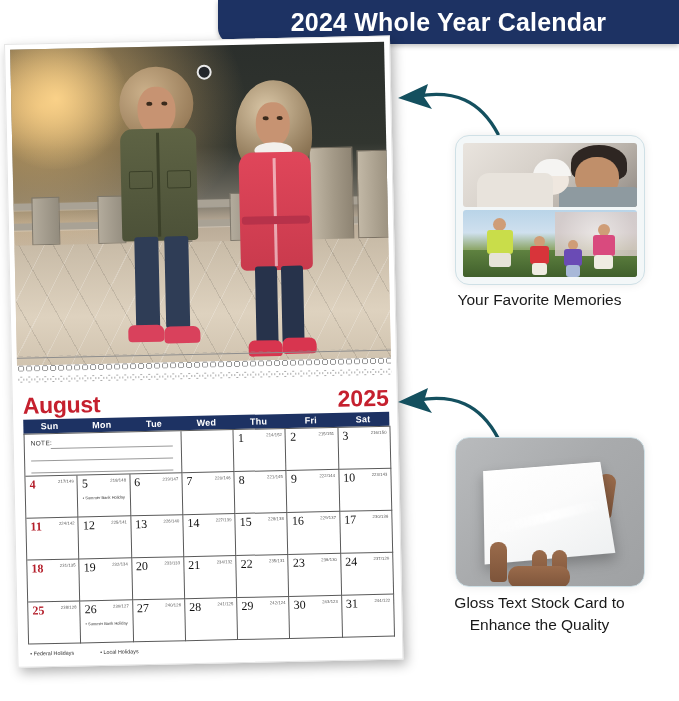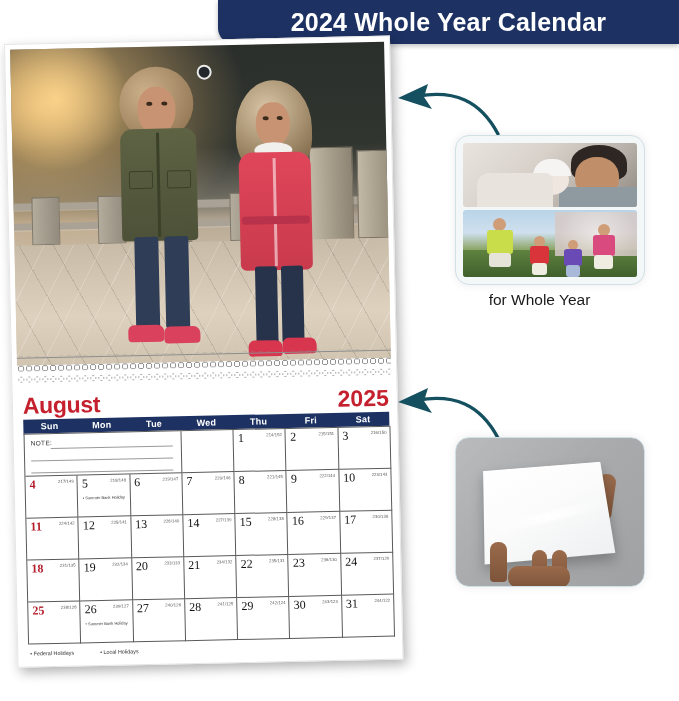--- a/index.html
+++ b/index.html
@@ -478,32 +478,34 @@
       <div class="fam-body" style="left:3px; top:25px; width:14px; height:12px; background:#a8b8d8;"></div>
     </div>
     <div class="fam" style="left:128px; top:14px;">
       <div class="fam-head" style="left:7px; top:0; width:12px; height:12px;"></div>
       <div class="fam-body" style="left:2px; top:11px; width:22px; height:21px; background:#d94a7e;"></div>
       <div class="fam-body" style="left:3px; top:31px; width:19px; height:14px; background:#efece2;"></div>
     </div>
   </div>
 </div>
 <div id="caption-1" class="caption">
-    <div>for Whole Year</div>
+    <div>Your Favorite Memories</div>
   </div>
 
 <svg class="arrow" style="left:388px; top:382px;" viewBox="0 0 120 60">
   <path d="M110,56 C92,22 66,12 30,18" fill="none" stroke="#14505f" stroke-width="3.4" stroke-linecap="round"></path>
   <path d="M10,20 L40,6 L36,19 L44,31 Z" fill="#14505f"></path>
 </svg>
 
 <div id="gloss-panel" class="photo-panel">
   <div class="finger" style="left:140px; top:36px; width:18px; height:44px; transform:rotate(8deg);"></div>
   <div class="gloss-sheet">
     <div class="gloss-shine"></div>
   </div>
   <div class="finger" style="left:34px; top:104px; width:17px; height:40px;"></div>
   <div class="finger" style="left:76px; top:112px; width:15px; height:36px;"></div>
   <div class="finger" style="left:96px; top:112px; width:15px; height:36px;"></div>
   <div class="finger" style="left:52px; top:128px; width:62px; height:22px; border-radius:10px;"></div>
 </div>
 <div id="caption-2" class="caption">
+    <div>Gloss Text Stock Card to</div>
+    <div>Enhance the Quality</div>
   </div>
 
 </body></html>

